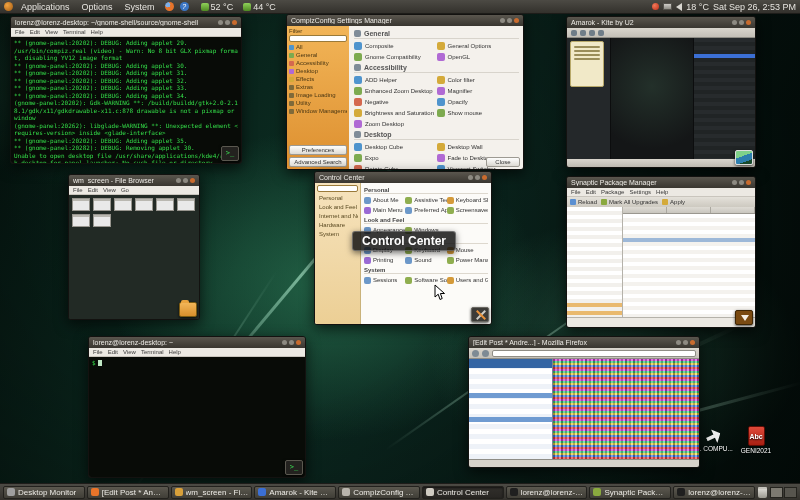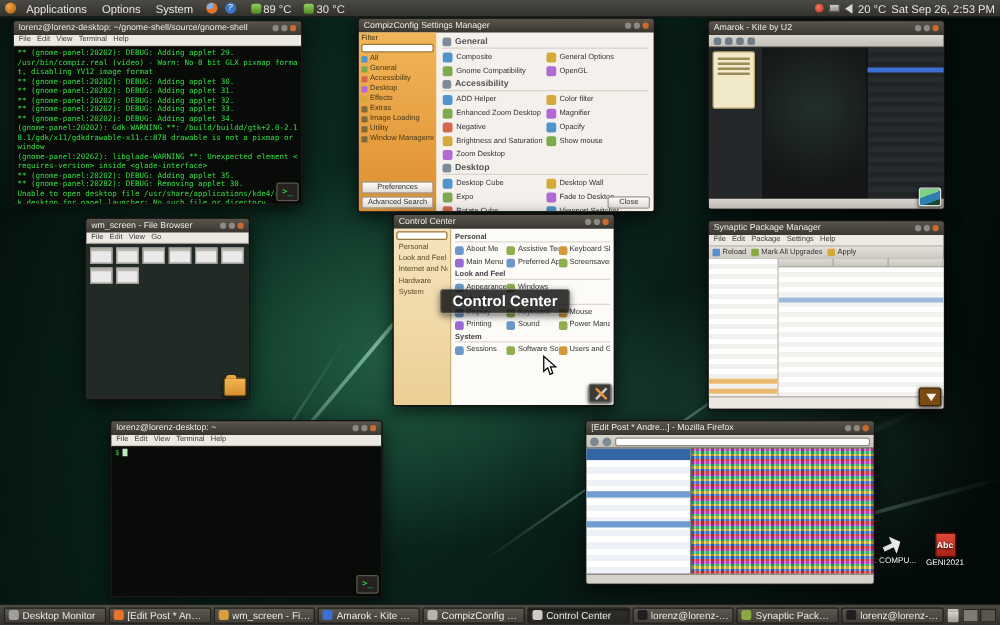--- a/index.html
+++ b/index.html
@@ -197,31 +197,31 @@
     <div class="menus">
 
     <span class="menu-top">Applications</span>
         <span class="menu-top">Options</span>
         <span class="menu-top">System</span>
       </div>
     <i class="p-ico ico-ff"></i>
     <i class="p-ico ico-help">?</i>
     <span class="sensor">
       <i class="ico-chip"></i>
-      <span>89 °C</span>
+      <span>52 °C</span>
     </span>
     <span class="sensor">
       <i class="ico-chip"></i>
-      <span>30 °C</span>
+      <span>44 °C</span>
     </span>
     <span class="right-cluster">
       <i class="dot-red"></i>
       <i class="ico-net"></i>
       <i class="ico-vol"></i>
-      <span>20 °C</span>
+      <span>18 °C</span>
       <span class="clock">Sat Sep 26, 2:53 PM</span>
     </span>
   </div>
 
   <div class="win" id="win-term1">
     <div class="tbar">
       <span class="tb-t">lorenz@lorenz-desktop: ~/gnome-shell/source/gnome-shell</span>
       <span class="tb-b">
           <i></i>
           <i></i>

